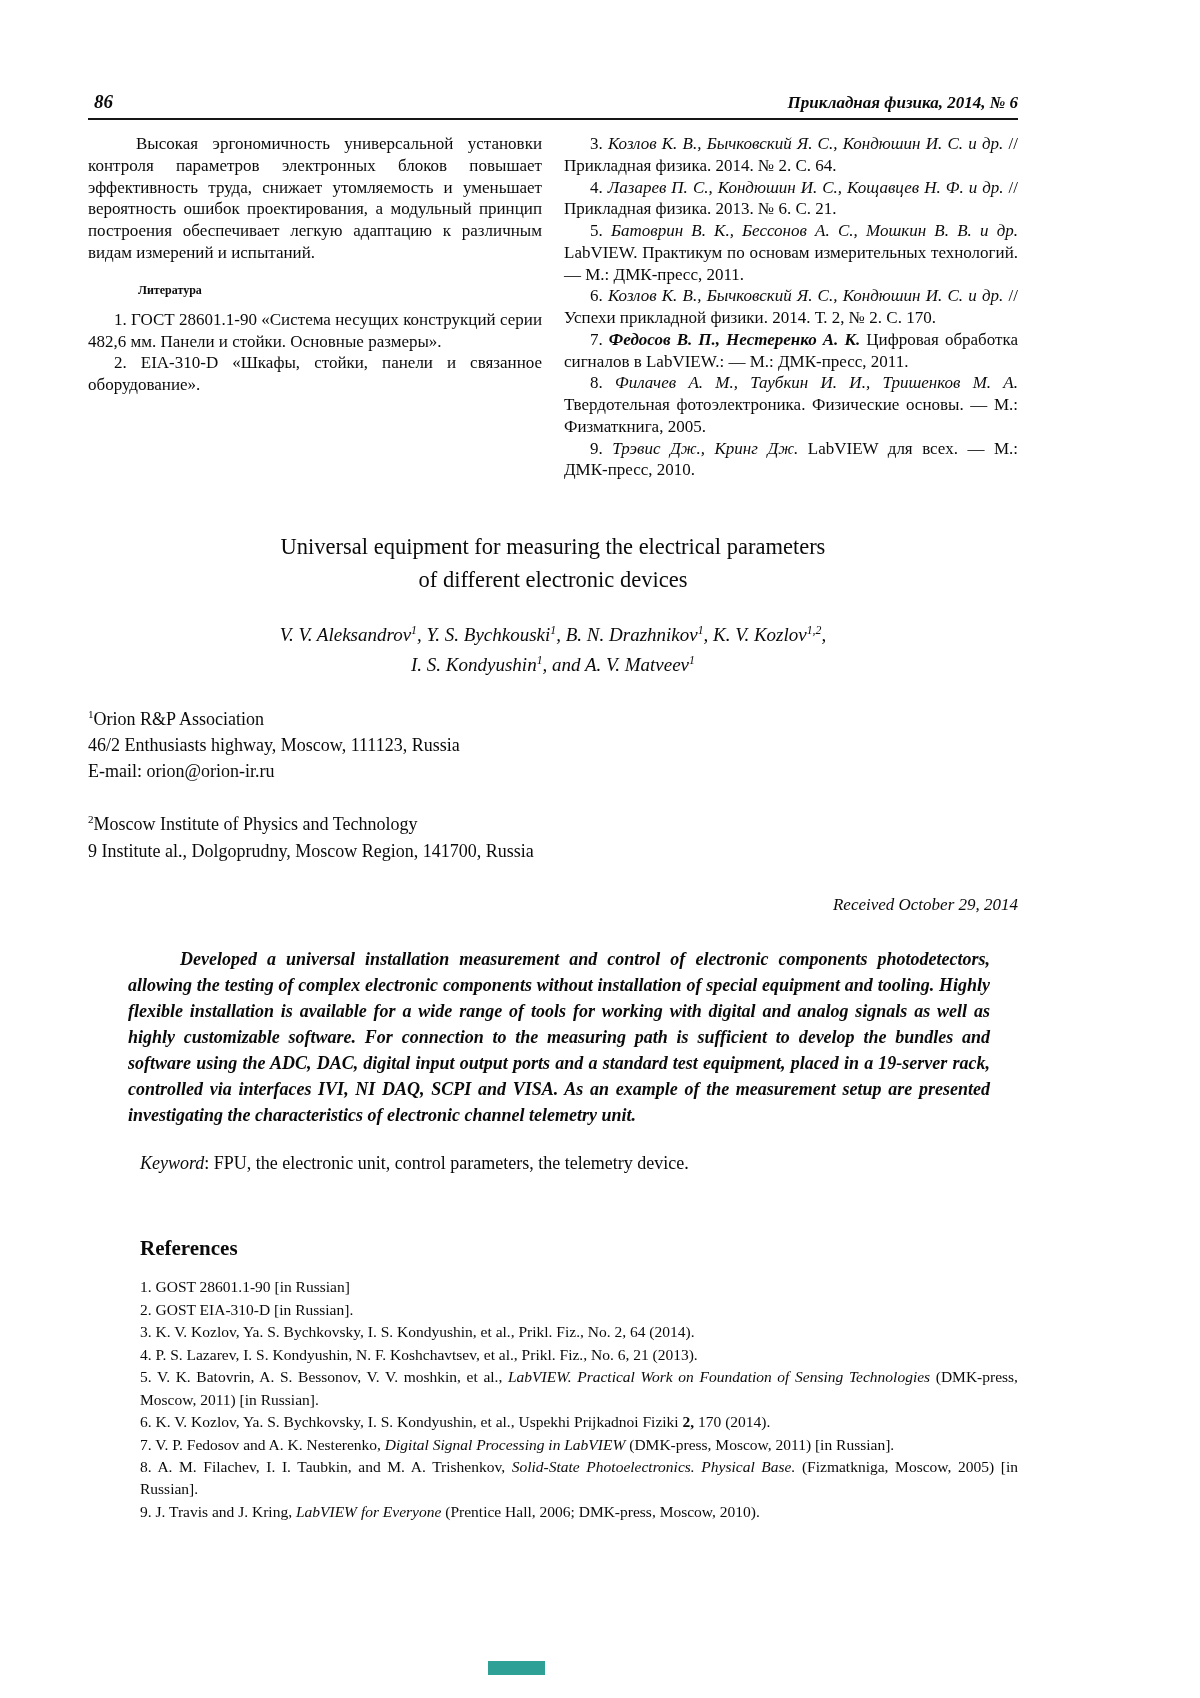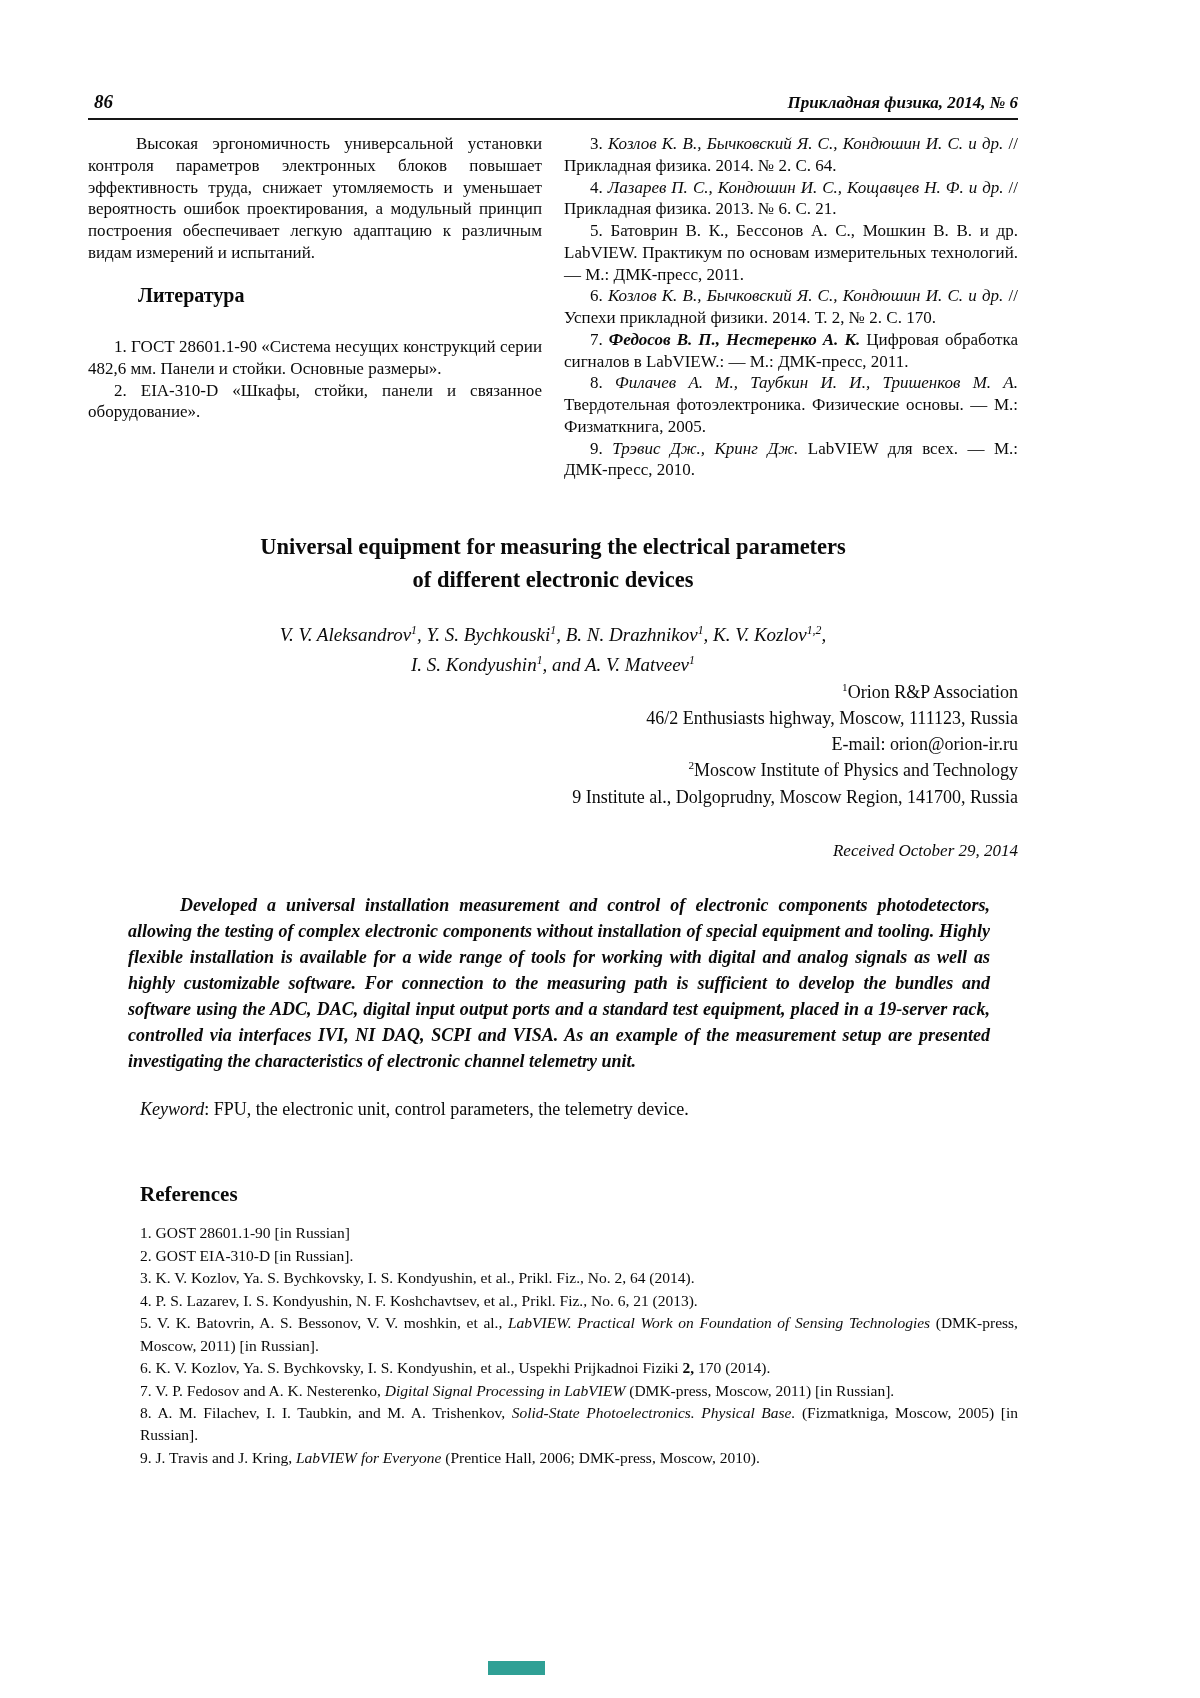--- a/index.html
+++ b/index.html
@@ -24,27 +24,27 @@
   .columns {
     display: flex; gap: 22px;
     margin-top: 13px;
     font-size: 17px; line-height: 1.28;
     text-align: justify;
   }
   .col { flex: 1 1 0; min-width: 0; }
   .para { margin: 0; }
   .intro { text-indent: 48px; }
   .indent { text-indent: 26px; }
-  .lit-heading { font-size: 20px; font-weight: bold; margin: 19px 0 28px 50px; }
+  .lit-heading { font-size: 12px; font-weight: bold; margin: 19px 0 11px 50px; }
 
-  .title-block { margin-top: 50px; text-align: center; font-weight: bold; font-size: 22.5px; line-height: 1.45; }
+  .title-block { margin-top: 50px; text-align: center; font-weight: normal; font-size: 22.5px; line-height: 1.45; }
   .authors { margin-top: 24px; text-align: center; font-style: italic; font-size: 19px; line-height: 1.55; }
   sup { font-size: 62%; line-height: 0; vertical-align: super; }
 
-  .affil { text-align: right; font-size: 18px; line-height: 1.45; }
+  .affil { margin-top: 27px; text-align: left; font-size: 18px; line-height: 1.45; }
   .received { margin-top: 31px; text-align: right; font-style: italic; font-size: 17px; }
 
   .abstract {
     margin: 31px 28px 0 40px;
     font-weight: bold; font-style: italic;
     font-size: 18px; line-height: 1.45;
     text-align: justify; text-indent: 52px;
   }
 
   .pacs { margin: 27px 0 0 52px; font-size: 18px; }
@@ -79,21 +79,21 @@
         <h3 class="lit-heading">Литература</h3>
         <div>
             <p class="para indent"><span>1. ГОСТ 28601.1-90 «Система несущих конструкций серии 482,6 мм. Панели и стойки. Основные размеры».</span></p>
             <p class="para indent"><span>2. EIA-310-D «Шкафы, стойки, панели и связанное оборудование».</span></p>
           </div>
       </div>
       <div class="col">
         <div>
             <p class="para indent"><span>3. </span><span style="font-style: italic;">Козлов К. В., Бычковский Я. С., Кондюшин И. С. и др.</span><span> // Прикладная физика. 2014. № 2. С. 64.</span></p>
             <p class="para indent"><span>4. </span><span style="font-style: italic;">Лазарев П. С., Кондюшин И. С., Кощавцев Н. Ф. и др.</span><span> // Прикладная физика. 2013. № 6. С. 21.</span></p>
-            <p class="para indent"><span>5. </span><span style="">Батоврин В. К., Бессонов А. С., Мошкин В. В. и др.</span><span> LabVIEW. Практикум по основам измерительных технологий. — М.: ДМК-пресс, 2011.</span></p>
+            <p class="para indent"><span>5. </span><span style="font-style: italic;">Батоврин В. К., Бессонов А. С., Мошкин В. В. и др.</span><span> LabVIEW. Практикум по основам измерительных технологий. — М.: ДМК-пресс, 2011.</span></p>
             <p class="para indent"><span>6. </span><span style="font-style: italic;">Козлов К. В., Бычковский Я. С., Кондюшин И. С. и др.</span><span> // Успехи прикладной физики. 2014. Т. 2, № 2. С. 170.</span></p>
             <p class="para indent"><span>7. </span><span style="font-style: italic; font-weight: bold;">Федосов В. П., Нестеренко А. К.</span><span> Цифровая обработка сигналов в LabVIEW.: — М.: ДМК-пресс, 2011.</span></p>
             <p class="para indent"><span>8. </span><span style="font-style: italic;">Филачев А. М., Таубкин И. И., Тришенков М. А.</span><span> Твердотельная фотоэлектроника. Физические основы. — М.: Физматкнига, 2005.</span></p>
             <p class="para indent"><span>9. </span><span style="font-style: italic;">Трэвис Дж., Кринг Дж.</span><span> LabVIEW для всех. — М.: ДМК-пресс, 2010.</span></p>
           </div>
       </div>
     </div>
 
     <div class="title-block">
       <div>Universal equipment for measuring the electrical parameters</div>

